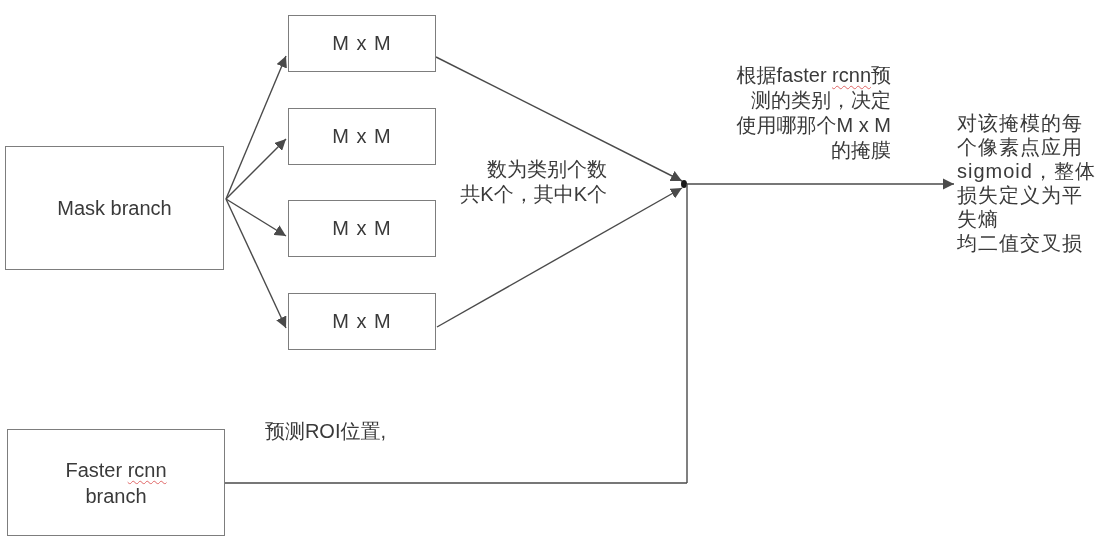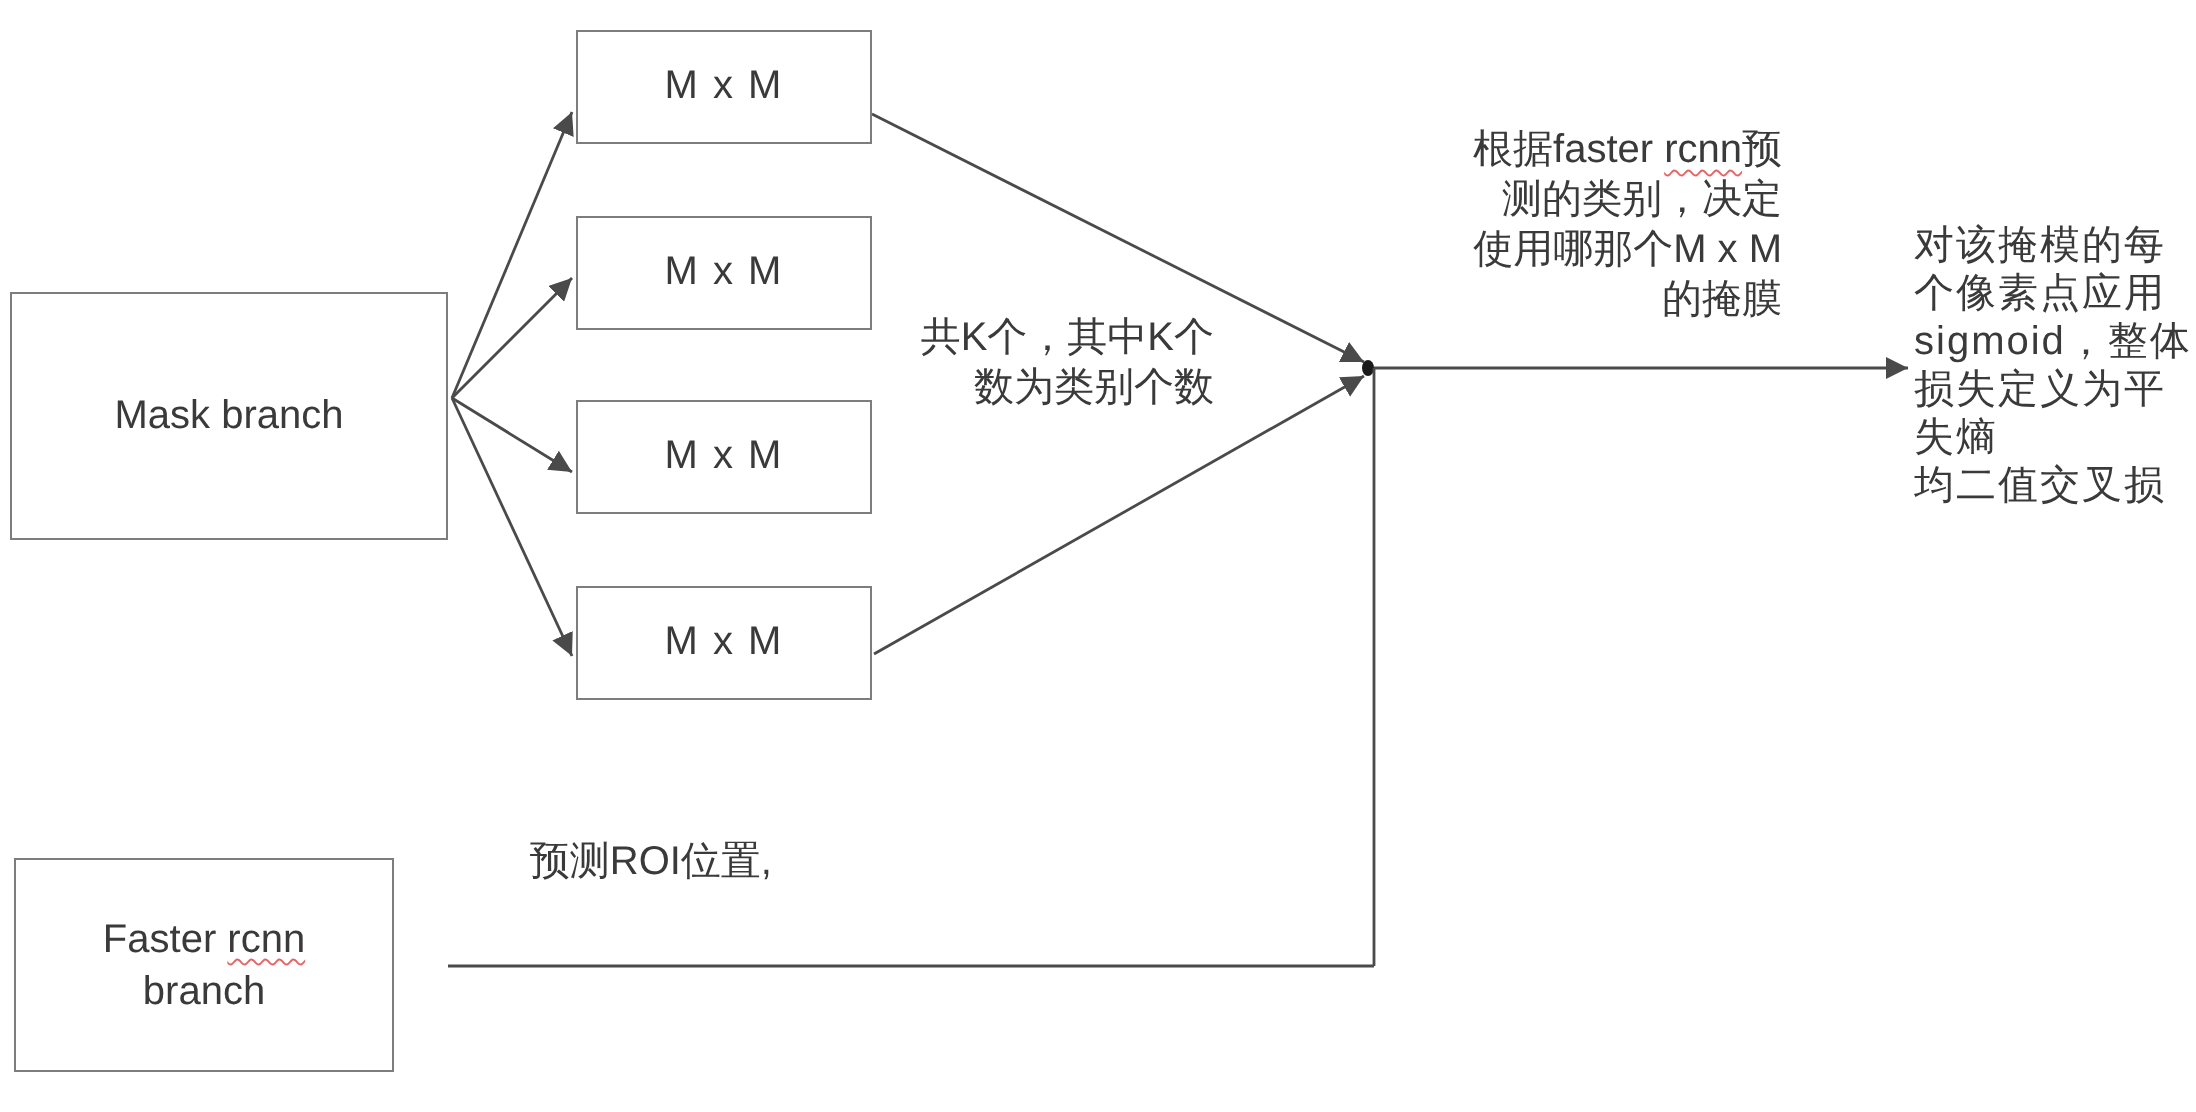--- a/index.html
+++ b/index.html
@@ -28,21 +28,21 @@
     font-size:20px;
     text-align:center;
   }
   .node.multiline{flex-direction:column;line-height:26px;}
   .mask-branch{left:5px;top:146px;width:219px;height:124px;}
   .mxm{left:288px;width:148px;height:57px;letter-spacing:1px;}
   .mxm-0{top:15px;}
   .mxm-1{top:108px;}
   .mxm-2{top:200px;}
   .mxm-3{top:293px;}
-  .faster-branch{left:7px;top:429px;width:190px;height:107px;}
+  .faster-branch{left:7px;top:429px;width:218px;height:107px;}
   .note{
     position:absolute;
     font-size:20px;
     line-height:25px;
     white-space:nowrap;
   }
   .note.centered{text-align:right;}
   .k-note{left:427px;top:157px;width:180px;}
   .selection-note{left:691px;top:63px;width:200px;}
   .sigmoid-note{left:957px;top:111px;width:141px;line-height:24px;letter-spacing:1px;text-align:left;}
@@ -100,22 +100,22 @@
   </div>
 
   <div class="node multiline faster-branch">
     <div>
       <span>Faster </span><span class="misspelled">rcnn</span>
     </div>
     <div>branch</div>
   </div>
 
   <div class="note centered k-note">
+    <div>数为类别个数</div>
     <div>共K个，其中K个</div>
-    <div>数为类别个数</div>
   </div>
 
   <div class="note centered selection-note">
     <div>
       <span>根据faster </span><span class="misspelled">rcnn</span><span>预</span>
     </div>
     <div>测的类别，决定</div>
     <div>使用哪那个M x M</div>
     <div>的掩膜</div>
   </div>

